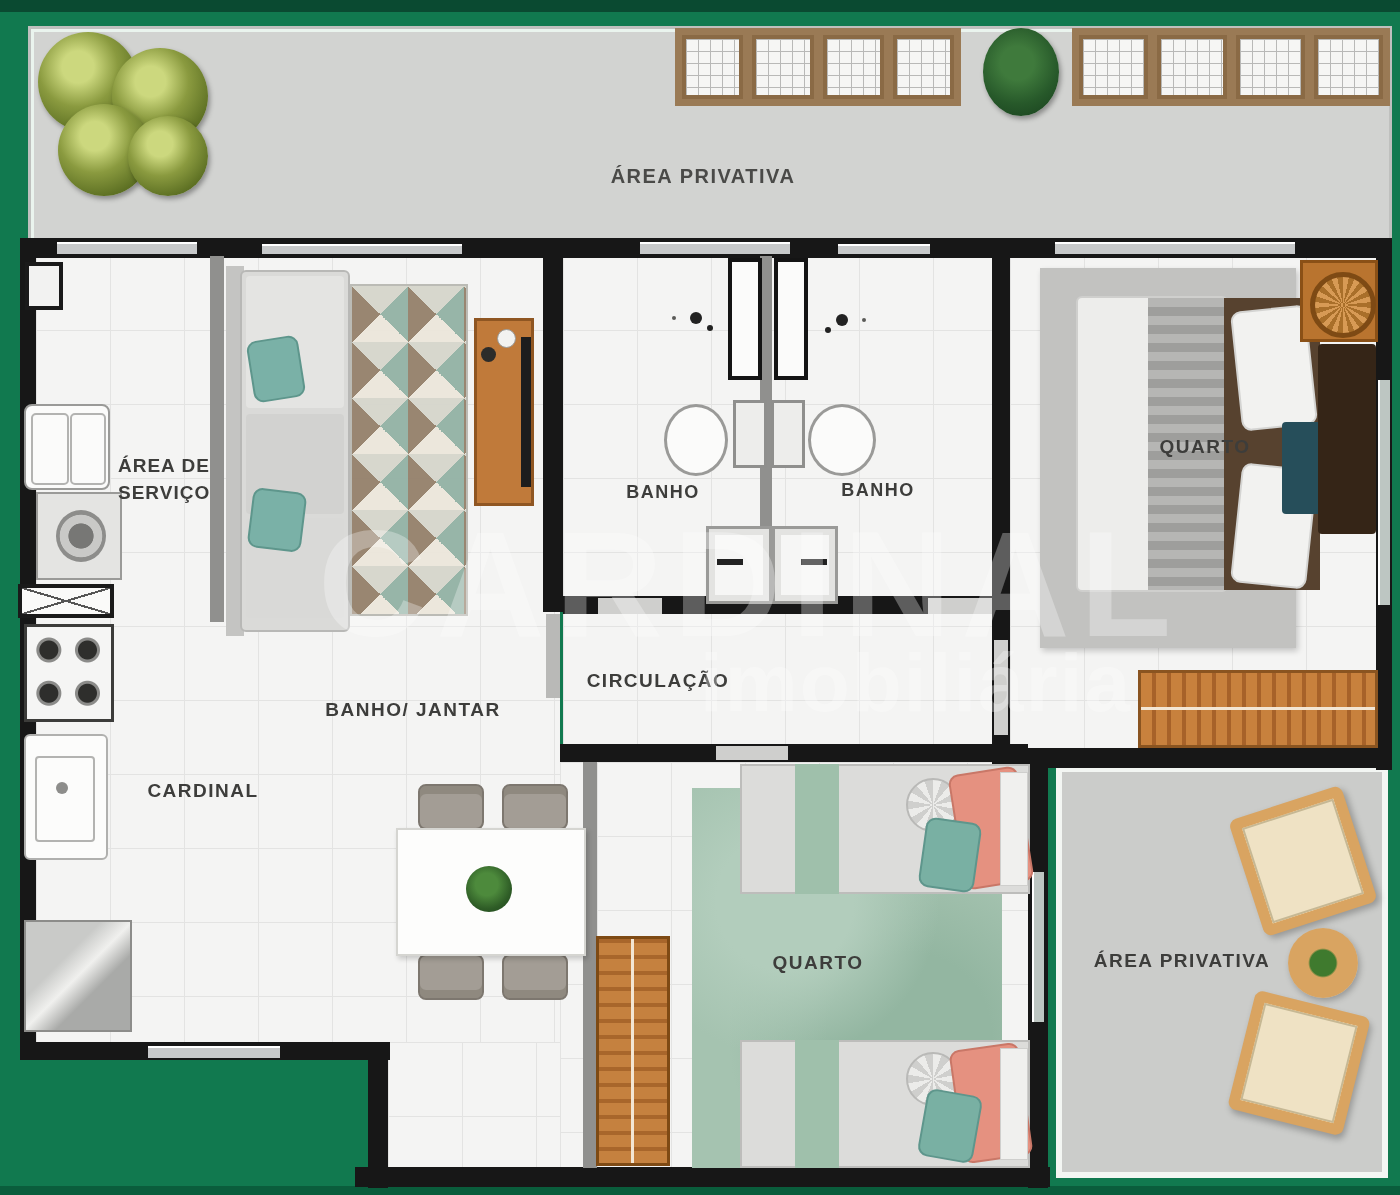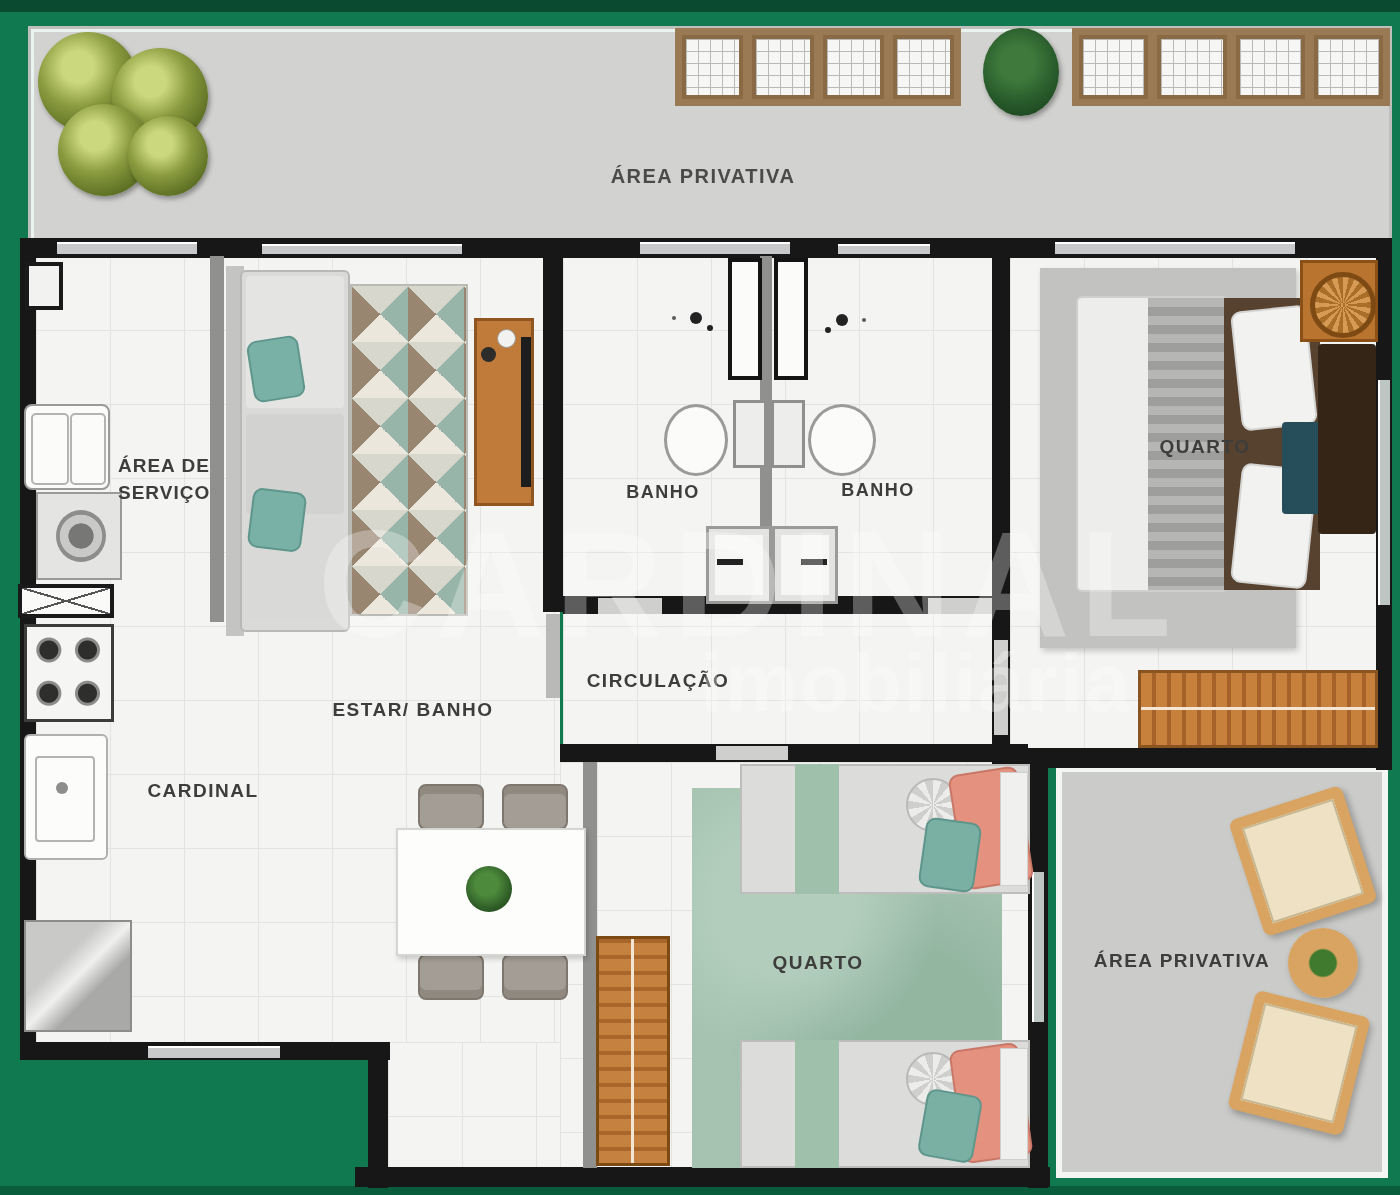--- a/index.html
+++ b/index.html
@@ -243,21 +243,21 @@
 
   <div class="label" style="left:703px;top:176px;font-size:20px;color:#4a4a48;">ÁREA PRIVATIVA</div>
   <div class="abs" style="left:118px;top:452px;font-weight:700;color:#3d3d3b;font-size:19px;line-height:27px;letter-spacing:1px;">
     <div>ÁREA DE</div>
     <div>SERVIÇO</div>
   </div>
   <div class="label" style="left:663px;top:492px;font-size:18px;">BANHO</div>
   <div class="label" style="left:878px;top:490px;font-size:18px;">BANHO</div>
   <div class="label" style="left:1205px;top:447px;">QUARTO</div>
   <div class="label" style="left:658px;top:681px;">CIRCULAÇÃO</div>
-  <div class="label" style="left:413px;top:710px;">ESTAR/ BANHO</div>
+  <div class="label" style="left:413px;top:710px;">BANHO/ JANTAR</div>
   <div class="label" style="left:203px;top:791px;">CARDINAL</div>
   <div class="label" style="left:818px;top:963px;">QUARTO</div>
   <div class="label" style="left:1182px;top:961px;">ÁREA PRIVATIVA</div>
 
   <div class="wm" style="left:318px;top:498px;font-size:150px;letter-spacing:10px;">CARDINAL</div>
   <div class="wm" style="left:700px;top:636px;font-size:82px;font-weight:700;letter-spacing:2px;">imobiliária</div>
 
 </div>
 
 </body></html>

